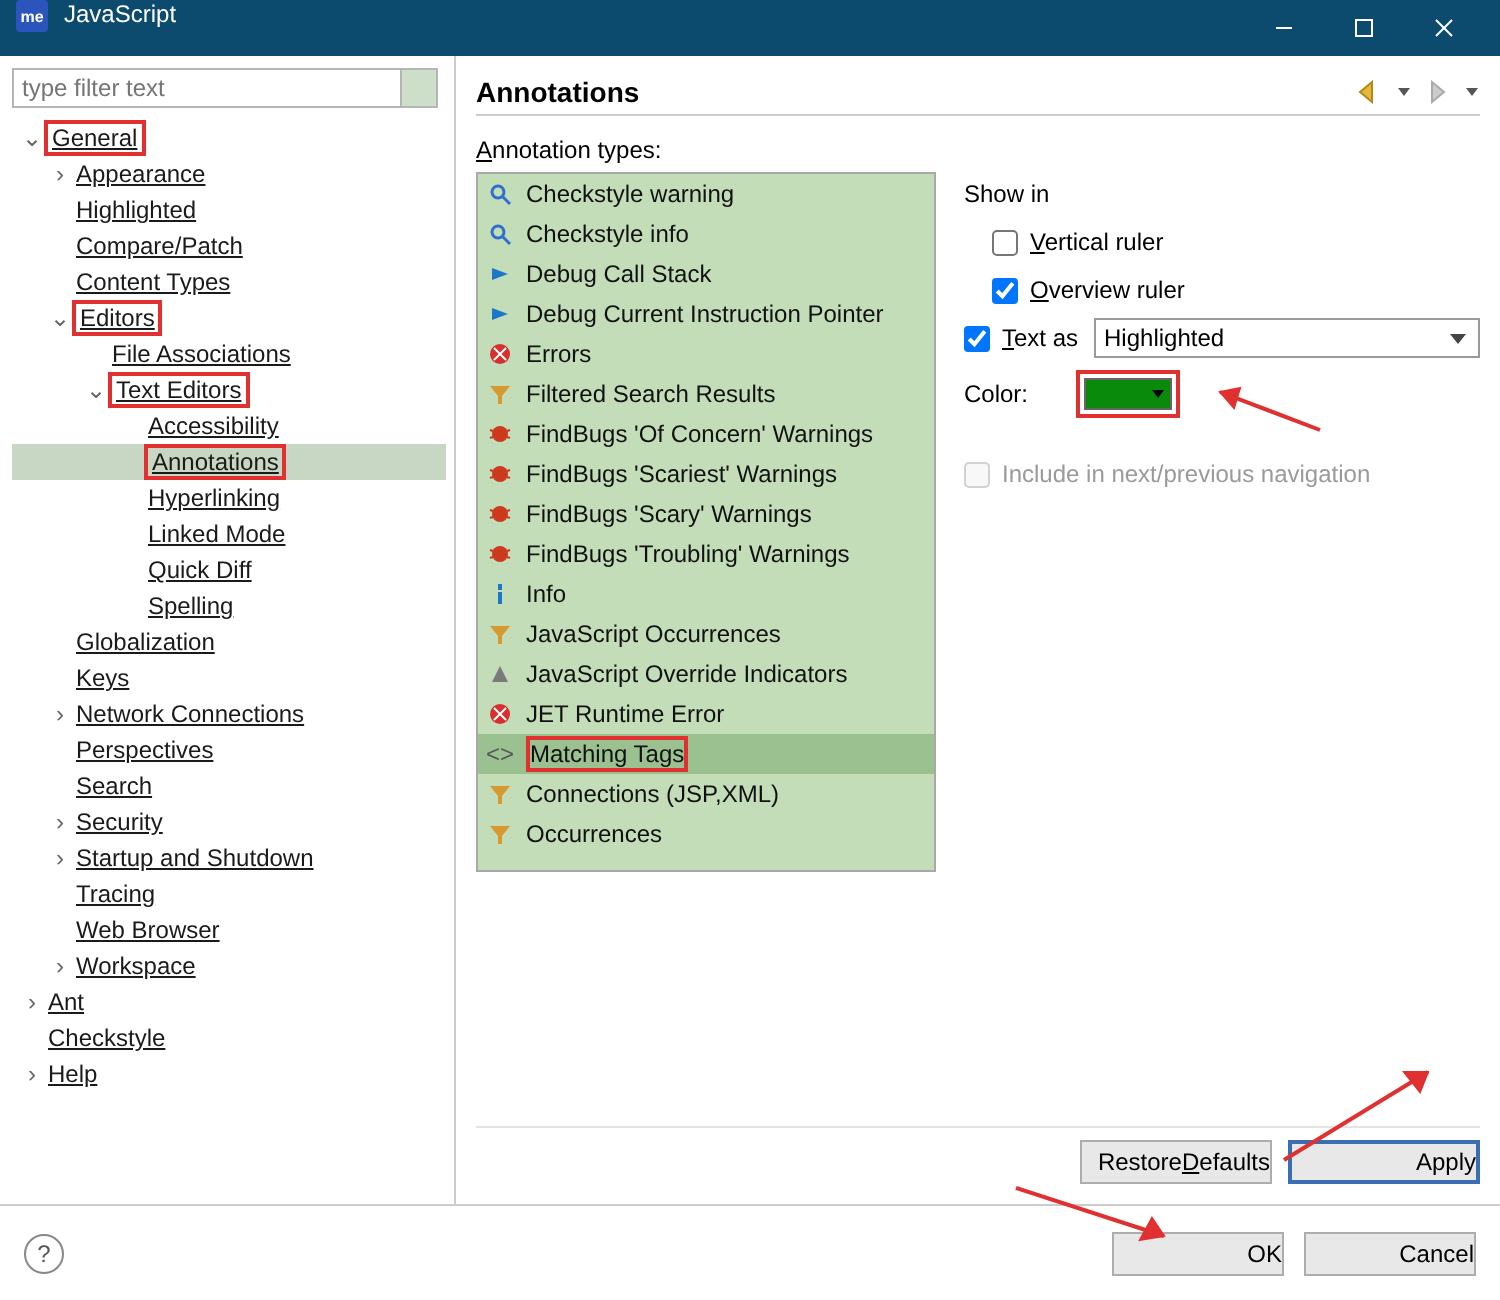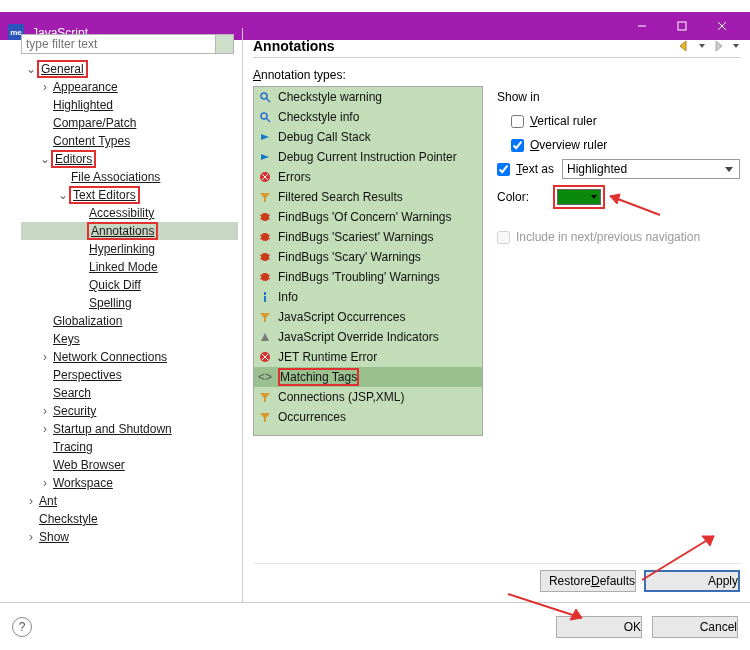--- a/index.html
+++ b/index.html
@@ -1,28 +1,28 @@
 <!DOCTYPE html>
 <html><head>
 <meta charset="utf-8">
 <style>
   * { box-sizing: border-box; font-family: "Segoe UI", Tahoma, sans-serif; font-size: 12px; }
   html, body { margin: 0; padding: 0; }
   body { width: 750px; height: 650px; background: #fff; position: relative; overflow: hidden; }
 
   
-  .titlebar { height: 28px; background: #a21caf; color: #fff; display: flex; align-items: flex-end; padding: 0 8px; margin-top: 12px; }
+  .titlebar { height: 28px; background: #0c4a6e; color: #fff; display: flex; align-items: flex-start; padding: 0 8px; }
   .titlebar .app-icon { width: 16px; height: 16px; background: #2b55bd; border-radius: 2px; color: #fff; font-size: 8px; display: flex; align-items: center; justify-content: center; margin-right: 8px; font-weight: bold; }
   .titlebar .title { flex: 1; color: #fff; }
   .titlebar .win-btn { width: 40px; height: 28px; display: flex; align-items: center; justify-content: center; color: #fff; }
   .titlebar .win-btn svg { stroke: #fff; }
 
   
   .client { position: absolute; top: 28px; bottom: 0; left: 0; right: 0; display: flex; flex-direction: column; }
-  .body-split { flex: 1; display: flex; min-height: 0; padding-left: 15px; }
+  .body-split { flex: 1; display: flex; min-height: 0; }
   .left-pane { width: 228px; border-right: 1px solid #ccc; display: flex; flex-direction: column; padding: 6px 0 6px 6px; }
   .filter-wrap { display: flex; align-items: center; padding-right: 8px; margin-bottom: 6px; }
   .filter-input { flex: 1; height: 20px; border: 1px solid #b5b5b5; padding: 0 4px; color: #777; background: #fff; }
   .filter-clear { width: 18px; height: 20px; background: #cddfc8; margin-left: 0; border: 1px solid #b5b5b5; border-left: none; }
 
   .tree { flex: 1; overflow: hidden; position: relative; color: #1a1a1a; }
   .tree-inner { position: absolute; inset: 0; overflow-y: auto; padding-right: 4px; }
   .tree-row { display: flex; align-items: center; height: 18px; padding-left: 4px; white-space: nowrap; }
   .tree-arrow { width: 12px; display: inline-flex; justify-content: center; color: #666; }
   .tree-label { padding: 0 2px; text-decoration: underline; }
@@ -209,21 +209,21 @@
             <div class="tree-row ind0">
               <span class="tree-arrow">›</span>
               <span class="tree-label">Ant</span>
             </div>
             <div class="tree-row ind0">
               <span class="tree-arrow"></span>
               <span class="tree-label">Checkstyle</span>
             </div>
             <div class="tree-row ind0">
               <span class="tree-arrow">›</span>
-              <span class="tree-label">Show</span>
+              <span class="tree-label">Help</span>
             </div>
           </div>
       </div>
     </div>
 
     <div class="right-pane">
       <div class="header-row">
         <div class="header-title">Annotations</div>
         <div class="nav-arrows">
           <span class="nav-btn">

